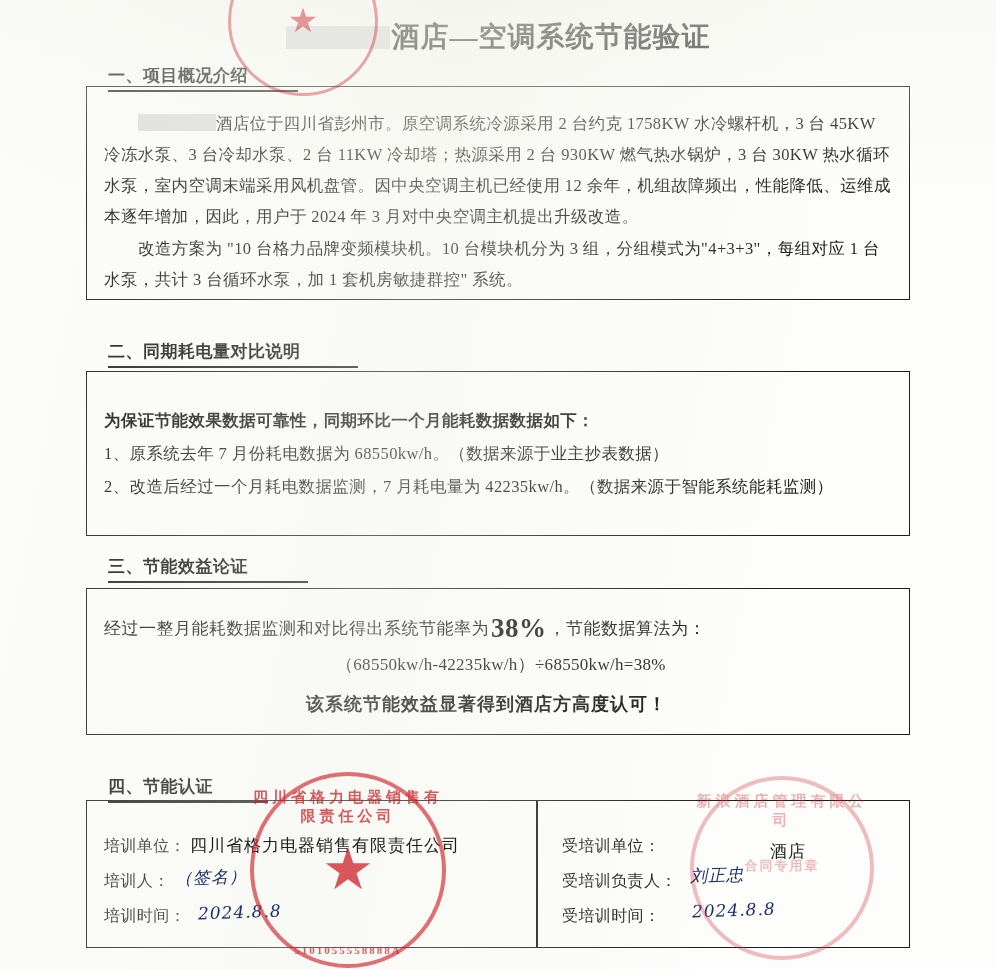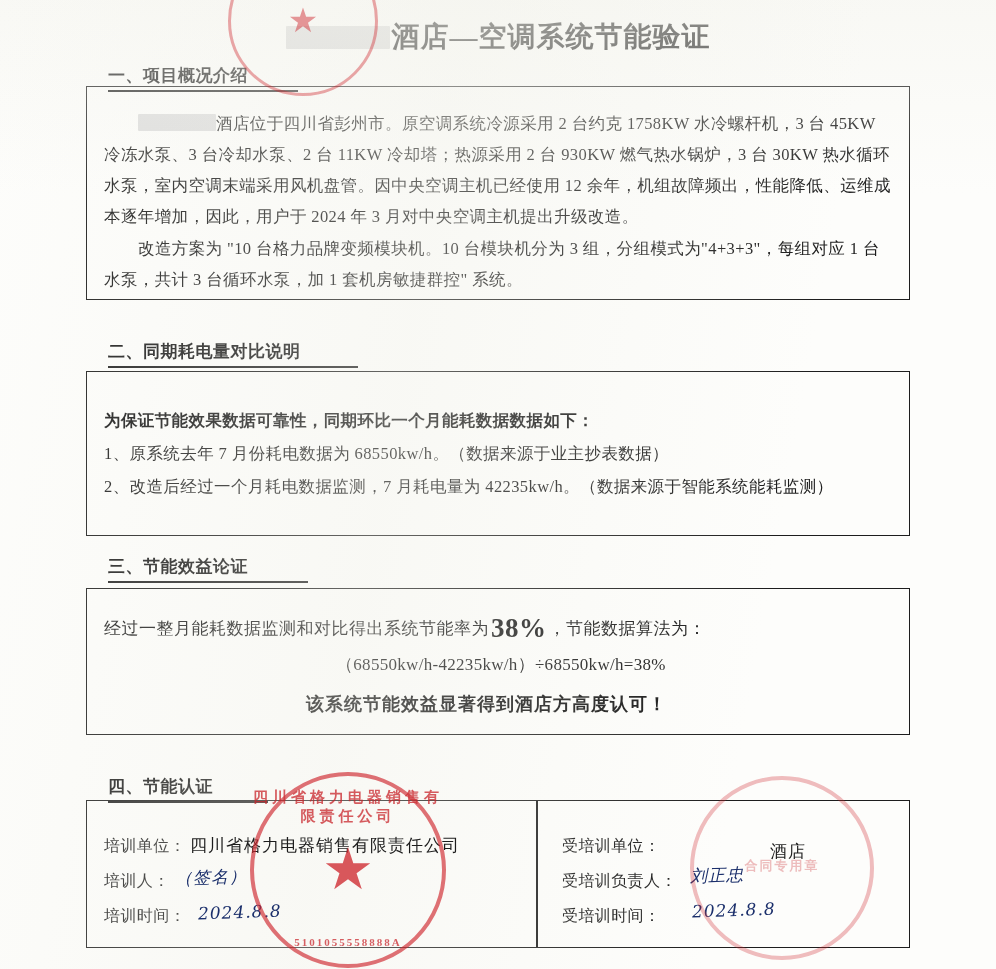--- a/index.html
+++ b/index.html
@@ -229,21 +229,21 @@
     text-align: center;
   }
   .stamp-curve-top {
     top: 16px;
     font-size: 15px;
     font-weight: bold;
     color: rgba(200, 34, 40, 0.82);
     letter-spacing: 4px;
   }
   .stamp-curve-bottom {
-    bottom: 20px;
+    bottom: 12px;
     font-size: 11px;
     font-weight: bold;
     color: rgba(200, 34, 40, 0.8);
     letter-spacing: 2px;
   }
   .stamp-mid {
     position: absolute;
     top: 44%;
     left: 0; right: 0;
     text-align: center;
@@ -332,17 +332,18 @@
 
   <div class="stamp stamp-bottom-left">
     <div class="stamp-ring"></div>
     <div class="stamp-arc stamp-curve-top">四川省格力电器销售有限责任公司</div>
     <div class="stamp-star">★</div>
     <div class="stamp-arc stamp-curve-bottom">5101055558888A</div>
   </div>
 
   <div class="stamp stamp-bottom-right">
     <div class="stamp-ring"></div>
+    <div class="stamp-arc stamp-curve-top">新浪酒店管理有限公司</div>
     <div class="stamp-mid">合同专用章</div>
   </div>
 
   <div class="scan-tint"></div>
 </div>
 
 </body></html>

